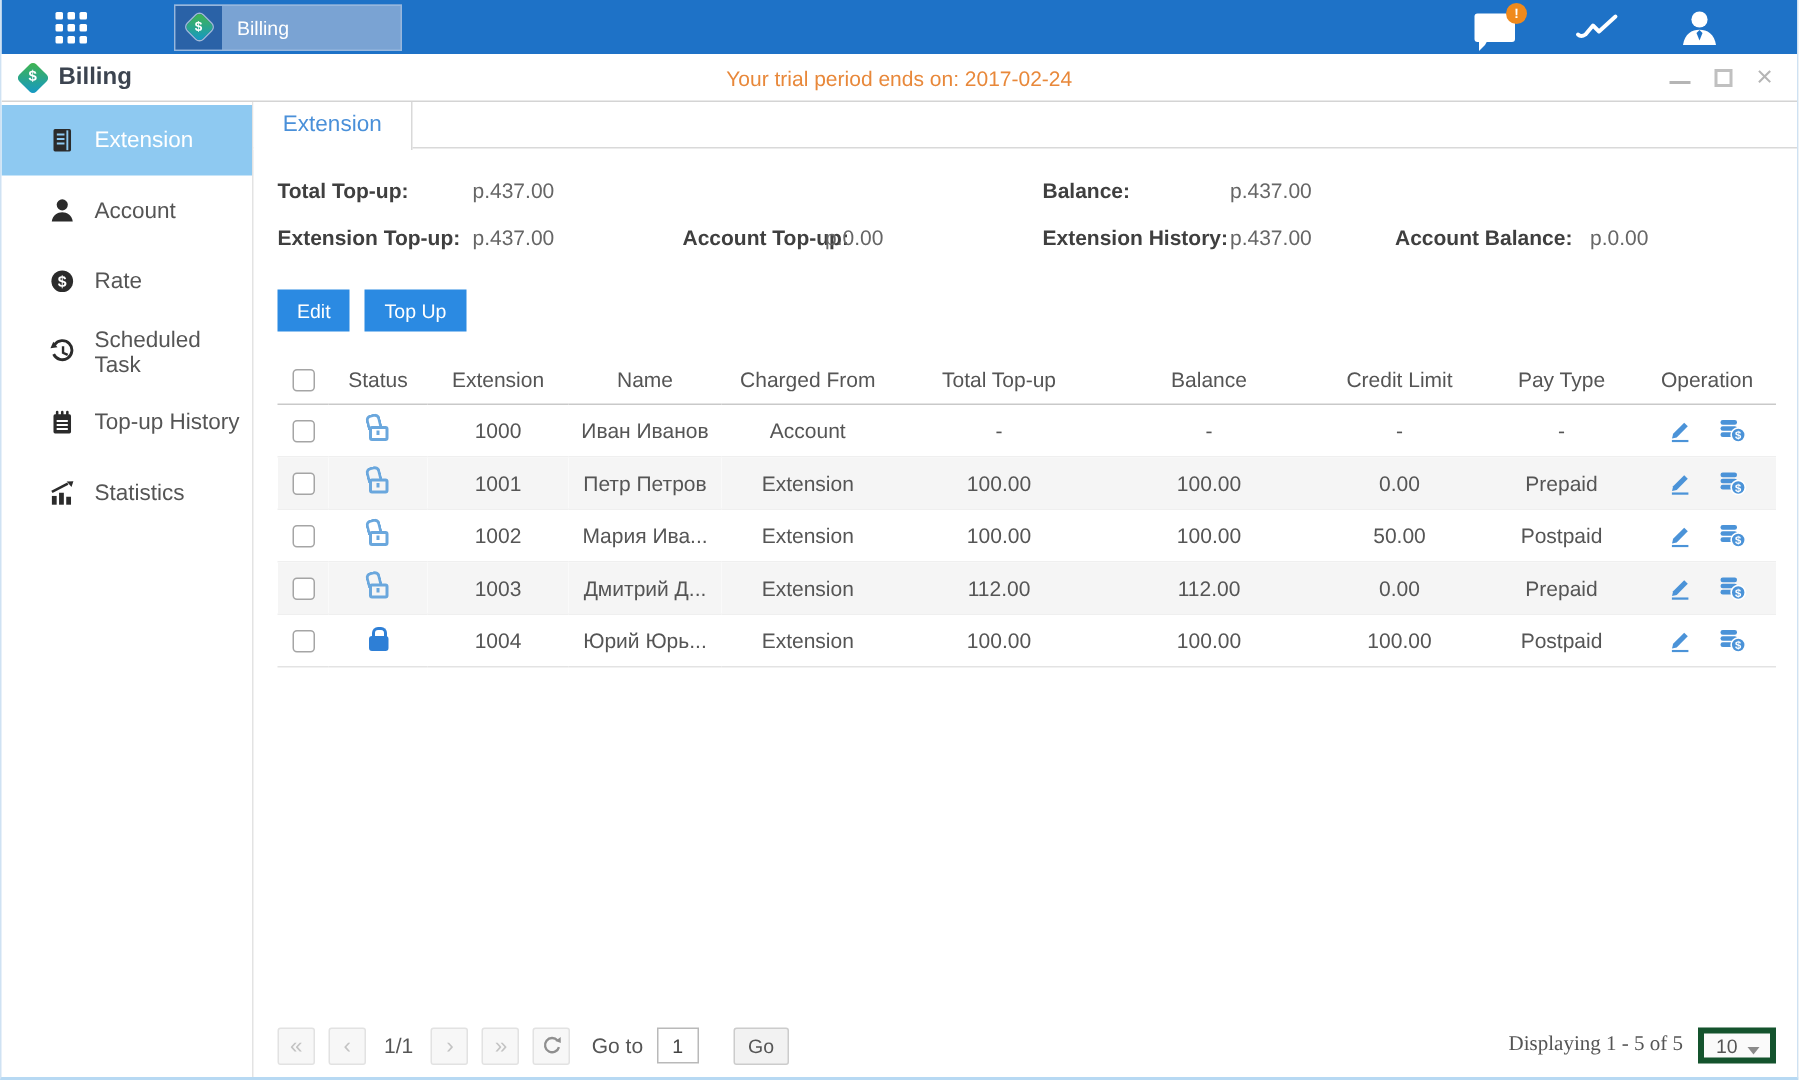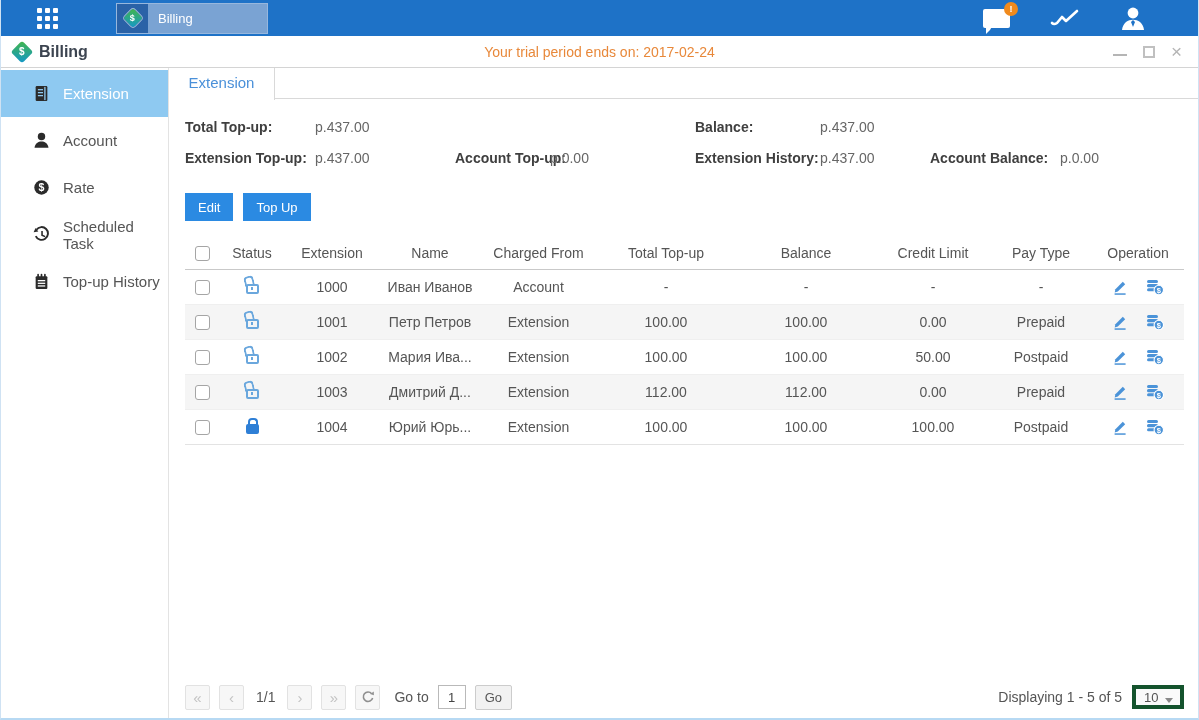--- a/index.html
+++ b/index.html
@@ -92,23 +92,23 @@
 
   .spacer { flex:1; }
 
   .pagination { height:28px; margin:0 14px 7px 16px; display:flex; align-items:center; font-size:14px; color:#555; flex:none; }
   .pg-btn { width:25px; height:25px; background:#f7f7f7; border:1px solid #e2e2e2; border-radius:2px; color:#c3c3c3;
             display:flex; align-items:center; justify-content:center; font-size:15px; margin-right:9px; cursor:pointer; }
   .pg-label { margin:0 12px 0 3px; color:#555; }
   .goto-lbl { margin:0 9px 0 5px; }
   .goto-input { width:28px; height:24px; border:1px solid #b9b9b9; font-size:13px; text-align:center; color:#444;
                 font-family:"Liberation Sans",sans-serif; }
-  .go-btn { margin-left:9px; height:25px; padding:0 9px; background:#f2f2f2; border:1px solid #ccc; border-radius:2px;
+  .go-btn { margin-left:23px; height:25px; padding:0 9px; background:#f2f2f2; border:1px solid #ccc; border-radius:2px;
             font-size:13px; color:#555; cursor:pointer; font-family:"Liberation Sans",sans-serif; }
-  .displaying { margin-left:auto; margin-right:10px; color:#555; }
+  .displaying { margin-left:auto; margin-right:10px; color:#555;font-family:Liberation Serif, serif; }
   .pagesize { width:52px; height:24px; border:4px solid #14532d; background:#fafafa; display:flex; align-items:center;
               padding-left:8px; position:relative; cursor:pointer; color:#555; font-size:13px; }
   .pagesize::after { content:''; position:absolute; right:7px; top:9px; border:4px solid transparent; border-top:5px solid #8a8a8a; }
 </style>
 </head>
 <body>
 
 <div class="window">
 
   <div class="topbar">
@@ -204,20 +204,30 @@
         <svg width="17" height="17" viewBox="0 0 16 16">
           <rect class="solid" x="2.5" y="3" width="11" height="12" rx="1"></rect>
           <rect class="solid" x="4" y="0.8" width="1.6" height="3.4" rx="0.8"></rect>
           <rect class="solid" x="7.2" y="0.8" width="1.6" height="3.4" rx="0.8"></rect>
           <rect class="solid" x="10.4" y="0.8" width="1.6" height="3.4" rx="0.8"></rect>
           <line class="ko" x1="4.5" y1="7.2" x2="11.5" y2="7.2" stroke-width="1.2"></line>
           <line class="ko" x1="4.5" y1="9.7" x2="11.5" y2="9.7" stroke-width="1.2"></line>
           <line class="ko" x1="4.5" y1="12.2" x2="11.5" y2="12.2" stroke-width="1.2"></line>
         </svg>
         <span>Top-up History</span>
+      </div>
+      <div class="side-item">
+        <svg width="17" height="17" viewBox="0 0 16 16">
+          <rect class="solid" x="1.5" y="10" width="3" height="5.5"></rect>
+          <rect class="solid" x="6" y="8" width="3" height="7.5"></rect>
+          <rect class="solid" x="10.5" y="10.5" width="3" height="5"></rect>
+          <path class="stroke" d="M1.5 7.5 L11.5 2.2" stroke-width="1.6"></path>
+          <path class="solid" d="M15 0.8 L10.8 1 L13.8 4.4 Z"></path>
+        </svg>
+        <span>Statistics</span>
       </div>
     </div>
 
     <div class="main">
       <div class="tabstrip">
         <div class="tab">Extension</div>
       </div>
 
       <div class="stats">
         <span class="lbl" style="left:16px;top:2px">Total Top-up:</span>

